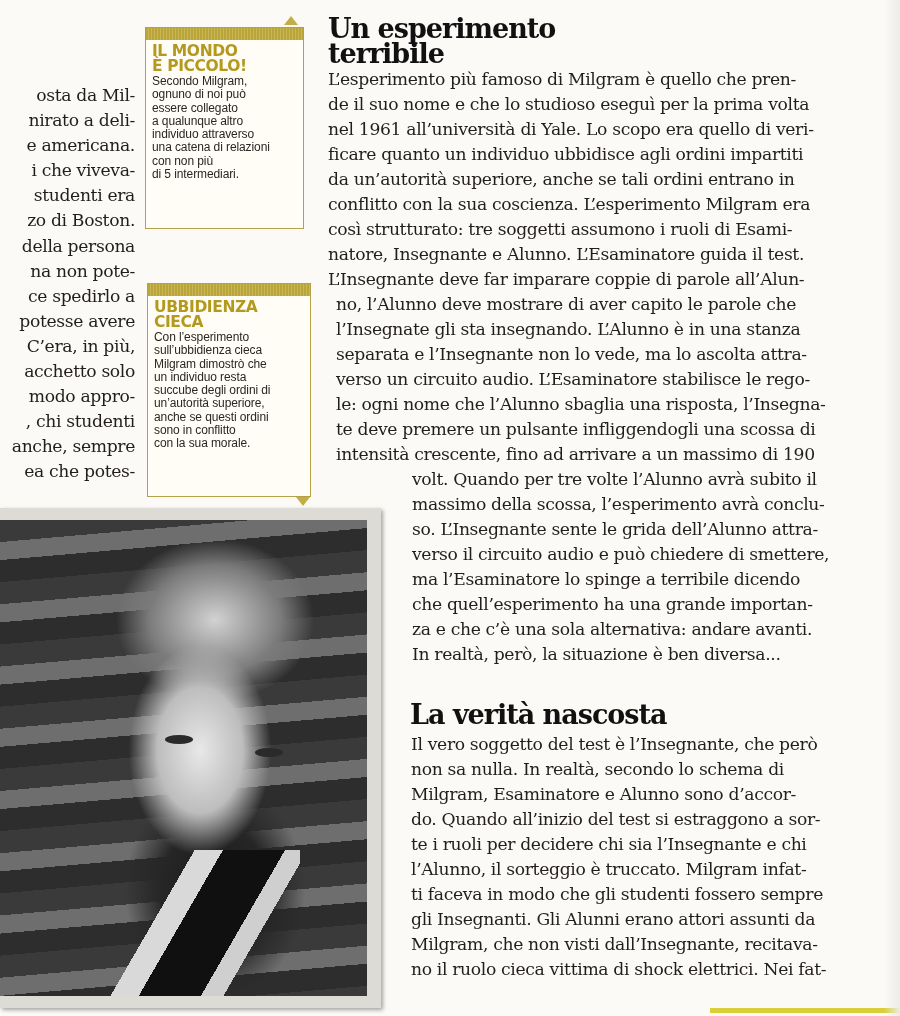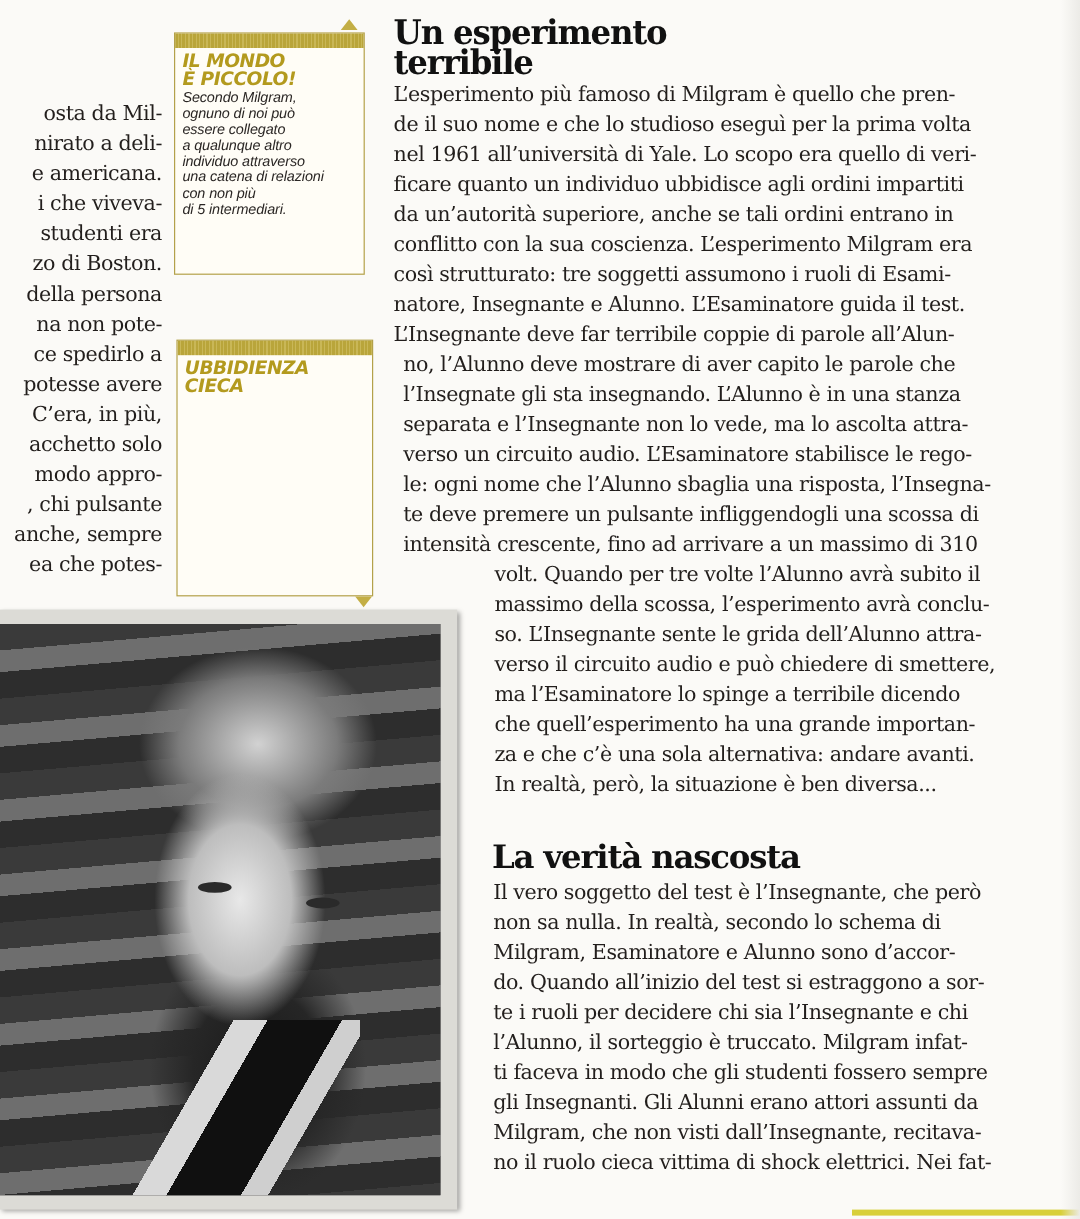--- a/index.html
+++ b/index.html
@@ -16,21 +16,20 @@
     color:#221e1c;
   }
   
   #left-col { position:absolute; left:0; top:84px; width:135px; height:420px; overflow:hidden; }
   #left-col .serif-line { right:0; text-align:left; }
 
   
   .box {
     position:absolute; background:#fffdf6;
     border:1.5px solid #b3a14a;
-    font-style:italic;
   }
   .box-bar { height:12px; background:repeating-linear-gradient(90deg,#b9a53a 0 2px,#c9b757 2px 3px); }
   .box-title {
     font-family:"DejaVu Sans", sans-serif; font-weight:bold;
     color:#b39a1e; font-size:15.5px; line-height:15px; letter-spacing:-0.4px;
     padding:4px 0 0 6px; white-space:pre-line;
   }
   .box-body {
     font-family:"Liberation Sans", sans-serif;
     font-size:12px; line-height:13.3px; color:#2a2624;
@@ -79,21 +78,21 @@
   <div class="serif-line" style="top:75px">i che viveva-</div>
   <div class="serif-line" style="top:100px">studenti era</div>
   <div class="serif-line" style="top:125px">zo di Boston.</div>
   <div class="serif-line" style="top:151px">della persona</div>
   <div class="serif-line" style="top:176px">na non pote-</div>
   <div class="serif-line" style="top:201px">ce spedirlo a</div>
   <div class="serif-line" style="top:226px">potesse avere</div>
   <div class="serif-line" style="top:251px">C’era, in più,</div>
   <div class="serif-line" style="top:276px">acchetto solo</div>
   <div class="serif-line" style="top:301px">modo appro-</div>
-  <div class="serif-line" style="top:326px">, chi pulsante</div>
+  <div class="serif-line" style="top:326px">, chi studenti</div>
   <div class="serif-line" style="top:351px">anche, sempre</div>
   <div class="serif-line" style="top:376px">ea che potes-</div>
 </div>
 
 <div class="tri-up" style="left:284px; top:16px"></div>
 <div class="box" style="left:145px; top:27px; width:157px; height:200px">
   <div class="box-bar"></div>
   <div class="box-title">IL MONDO
 È PICCOLO!</div>
   <div class="box-body">Secondo Milgram,
@@ -103,45 +102,54 @@
 individuo attraverso
 una catena di relazioni
 con non più
 di 5 intermediari.</div>
 </div>
 
 <div class="box" style="left:147px; top:283px; width:162px; height:212px">
   <div class="box-bar"></div>
   <div class="box-title">UBBIDIENZA
 CIECA</div>
+  <div class="box-body">Con l’esperimento
+sull’ubbidienza cieca
+Milgram dimostrò che
+un individuo resta
+succube degli ordini di
+un’autorità superiore,
+anche se questi ordini
+sono in conflitto
+con la sua morale.</div>
 </div>
 <div class="tri-down" style="left:296px; top:497px"></div>
 
 <div id="h1" class="heading">
   <div>Un esperimento</div>
   <div>terribile</div>
 </div>
 
 <div>
   <div class="serif-line" style="left:328px; top:68px">L’esperimento più famoso di Milgram è quello che pren-</div>
   <div class="serif-line" style="left:328px; top:93px">de il suo nome e che lo studioso eseguì per la prima volta</div>
   <div class="serif-line" style="left:328px; top:118px">nel 1961 all’università di Yale. Lo scopo era quello di veri-</div>
   <div class="serif-line" style="left:328px; top:143px">ficare quanto un individuo ubbidisce agli ordini impartiti</div>
   <div class="serif-line" style="left:328px; top:168px">da un’autorità superiore, anche se tali ordini entrano in</div>
   <div class="serif-line" style="left:328px; top:193px">conflitto con la sua coscienza. L’esperimento Milgram era</div>
   <div class="serif-line" style="left:328px; top:218px">così strutturato: tre soggetti assumono i ruoli di Esami-</div>
   <div class="serif-line" style="left:328px; top:243px">natore, Insegnante e Alunno. L’Esaminatore guida il test.</div>
-  <div class="serif-line" style="left:328px; top:268px">L’Insegnante deve far terribile coppie di parole all’Alun-</div>
+  <div class="serif-line" style="left:328px; top:268px">L’Insegnante deve far imparare coppie di parole all’Alun-</div>
   <div class="serif-line" style="left:336px; top:293px">no, l’Alunno deve mostrare di aver capito le parole che</div>
   <div class="serif-line" style="left:336px; top:318px">l’Insegnate gli sta insegnando. L’Alunno è in una stanza</div>
   <div class="serif-line" style="left:336px; top:343px">separata e l’Insegnante non lo vede, ma lo ascolta attra-</div>
   <div class="serif-line" style="left:336px; top:368px">verso un circuito audio. L’Esaminatore stabilisce le rego-</div>
   <div class="serif-line" style="left:336px; top:393px">le: ogni nome che l’Alunno sbaglia una risposta, l’Insegna-</div>
   <div class="serif-line" style="left:336px; top:418px">te deve premere un pulsante infliggendogli una scossa di</div>
-  <div class="serif-line" style="left:336px; top:443px">intensità crescente, fino ad arrivare a un massimo di 310</div>
+  <div class="serif-line" style="left:336px; top:443px">intensità crescente, fino ad arrivare a un massimo di 190</div>
 
   <div class="serif-line" style="left:412px; top:468px">volt. Quando per tre volte l’Alunno avrà subito il</div>
   <div class="serif-line" style="left:412px; top:493px">massimo della scossa, l’esperimento avrà conclu-</div>
   <div class="serif-line" style="left:412px; top:518px">so. L’Insegnante sente le grida dell’Alunno attra-</div>
   <div class="serif-line" style="left:412px; top:543px">verso il circuito audio e può chiedere di smettere,</div>
   <div class="serif-line" style="left:412px; top:568px">ma l’Esaminatore lo spinge a terribile dicendo</div>
   <div class="serif-line" style="left:412px; top:593px">che quell’esperimento ha una grande importan-</div>
   <div class="serif-line" style="left:412px; top:618px">za e che c’è una sola alternativa: andare avanti.</div>
   <div class="serif-line" style="left:412px; top:643px">In realtà, però, la situazione è ben diversa...</div>
 </div>

